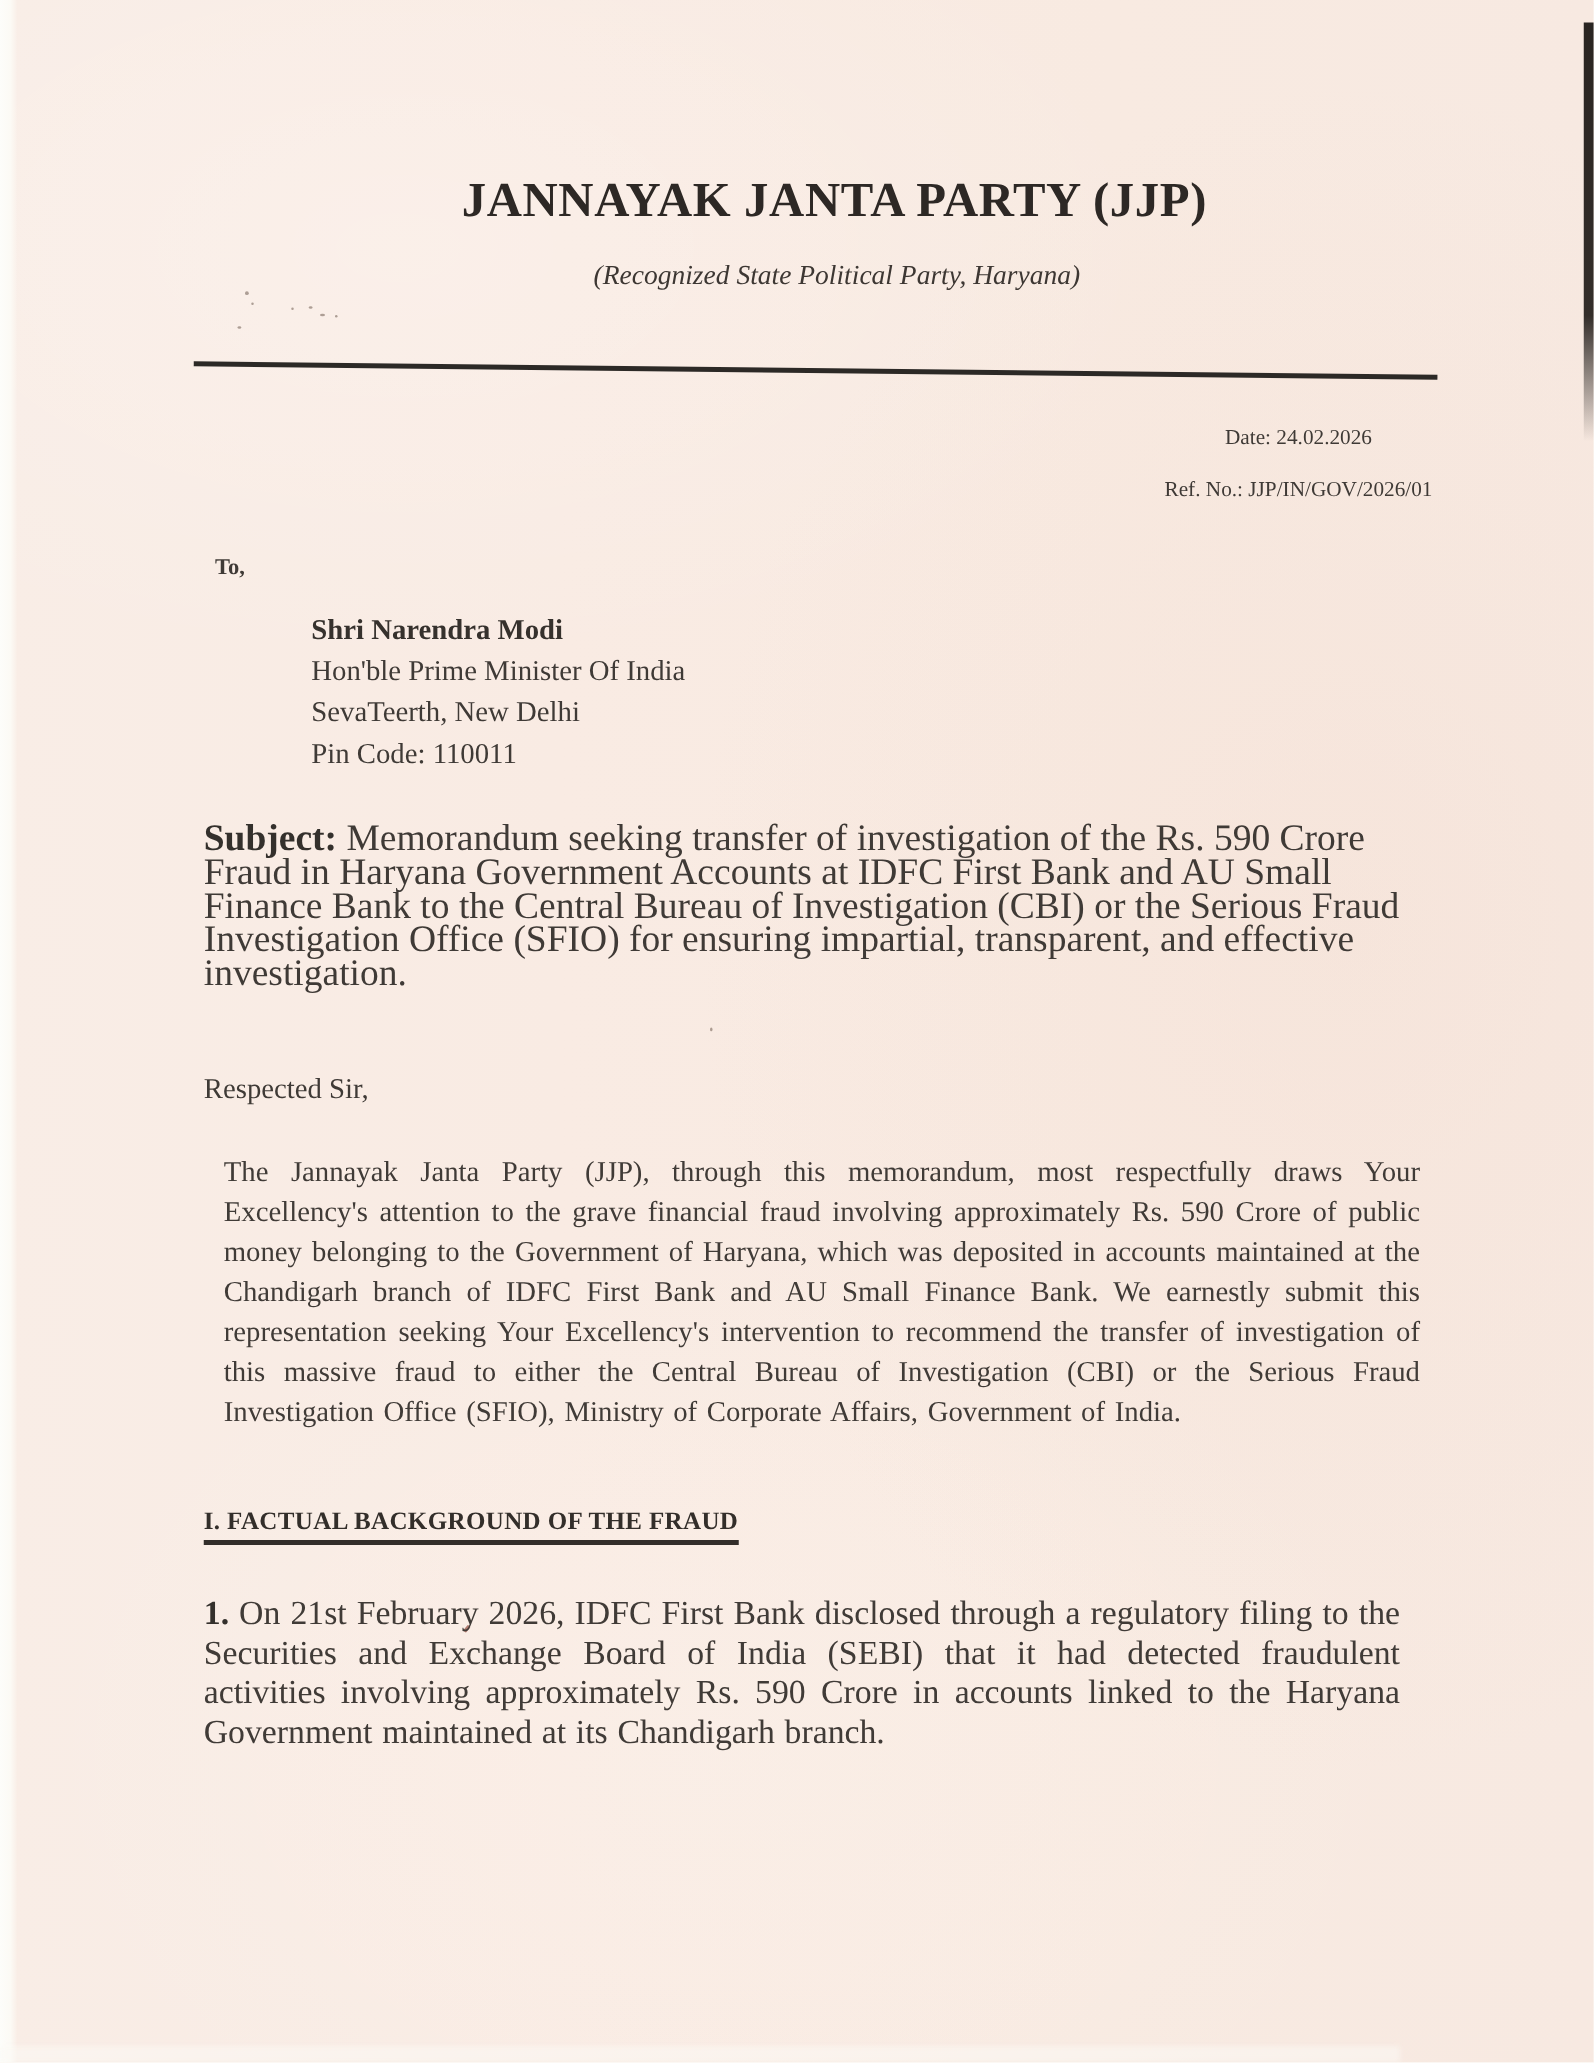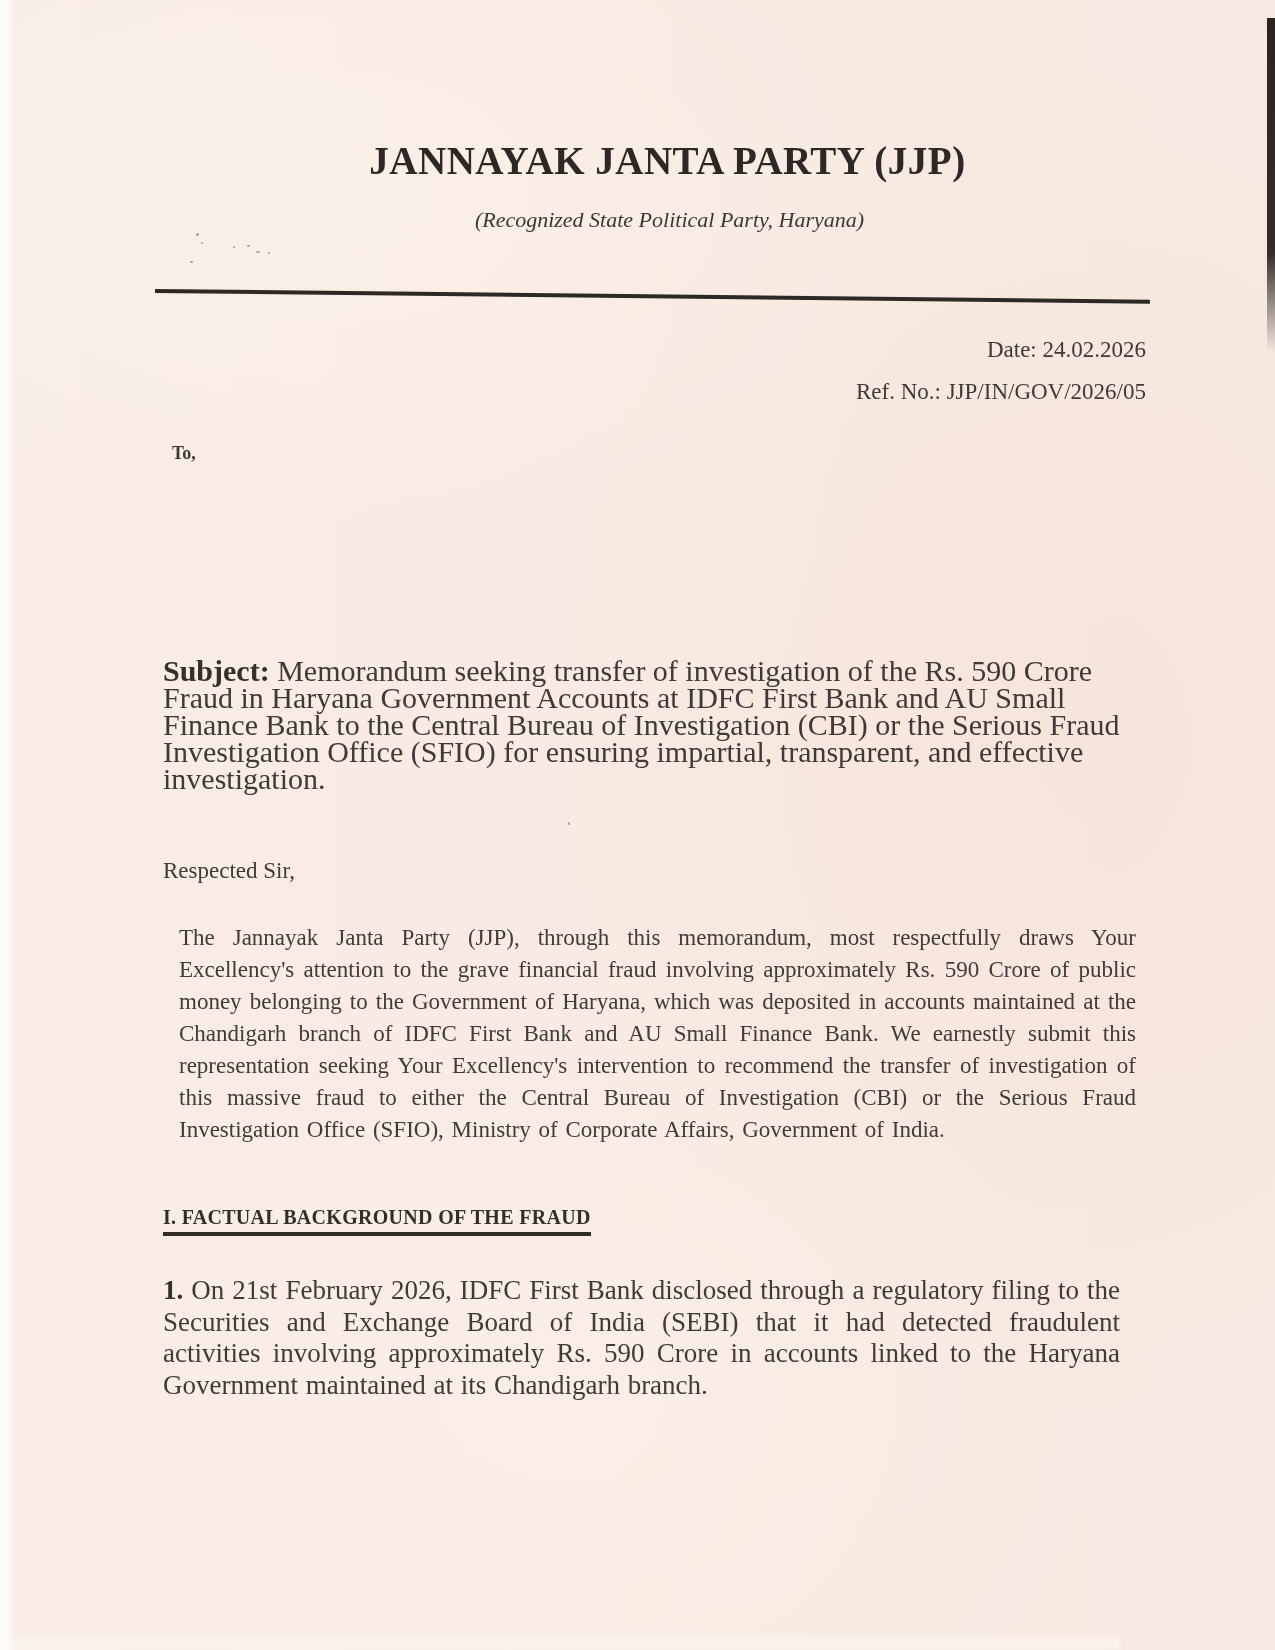--- a/index.html
+++ b/index.html
@@ -46,21 +46,21 @@
     text-align: center; transform: translateX(32px);
     font-style: italic; font-size: 22px; color: #3d3733;
   }
   .rule {
     position: absolute; top: 289px; left: 155px; width: 995px; height: 4px;
     background: #2c2926;
     transform: rotate(0.62deg); transform-origin: left center;
   }
   .meta {
     position: absolute; top: 329px; right: 129px;
-    text-align: right; font-size: 23px; color: #3f3a36; line-height: 42px;
+    text-align: center; font-size: 17px; color: #3f3a36; line-height: 42px;
   }
   .to-line {
     position: absolute; left: 172px; top: 443px;
     font-size: 18px; color: #3f3a36; font-weight: bold;
   }
   .addr {
     position: absolute; left: 249px; top: 487px;
     font-size: 23px; color: #3f3a36; line-height: 33px;
   }
   .addr .name { font-weight: bold; color: #36312d; }
@@ -110,25 +110,31 @@
   <div class="speck" style="left:568px;top:822px;width:2px;height:3px;"></div>
   <div class="speck red" style="left:372px;top:1300px;width:3px;height:6px;"></div>
 
   <h1 class="title">JANNAYAK JANTA PARTY (JJP)</h1>
   <div class="subtitle">(Recognized State Political Party, Haryana)</div>
 
   <div class="rule"></div>
 
   <div class="meta">
     <div>Date: 24.02.2026</div>
-    <div>Ref. No.: JJP/IN/GOV/2026/05</div>
+    <div>Ref. No.: JJP/IN/GOV/2026/01</div>
   </div>
 
   <div class="to-line">To,</div>
 
+  <div class="addr">
+    <div class="name">Shri Narendra Modi</div>
+    <div>Hon'ble Prime Minister Of India</div>
+    <div>SevaTeerth, New Delhi</div>
+    <div>Pin Code: 110011</div>
+  </div>
 
   <p class="subject"><strong>Subject:</strong><span> Memorandum seeking transfer of investigation of the Rs. 590 Crore Fraud in Haryana Government Accounts at IDFC First Bank and AU Small Finance Bank to the Central Bureau of Investigation (CBI) or the Serious Fraud Investigation Office (SFIO) for ensuring impartial, transparent, and effective investigation.</span></p>
 
   <div class="greeting">Respected Sir,</div>
 
   <p class="body-para">The Jannayak Janta Party (JJP), through this memorandum, most respectfully draws Your Excellency's attention to the grave financial fraud involving approximately Rs. 590 Crore of public money belonging to the Government of Haryana, which was deposited in accounts maintained at the Chandigarh branch of IDFC First Bank and AU Small Finance Bank. We earnestly submit this representation seeking Your Excellency's intervention to recommend the transfer of investigation of this massive fraud to either the Central Bureau of Investigation (CBI) or the Serious Fraud Investigation Office (SFIO), Ministry of Corporate Affairs, Government of India.</p>
 
   <h2 class="sec-heading">I. FACTUAL BACKGROUND OF THE FRAUD</h2>
 
   <p class="point"><strong>1.</strong><span> On 21st February 2026, IDFC First Bank disclosed through a regulatory filing to the Securities and Exchange Board of India (SEBI) that it had detected fraudulent activities involving approximately Rs. 590 Crore in accounts linked to the Haryana Government maintained at its Chandigarh branch.</span></p>

